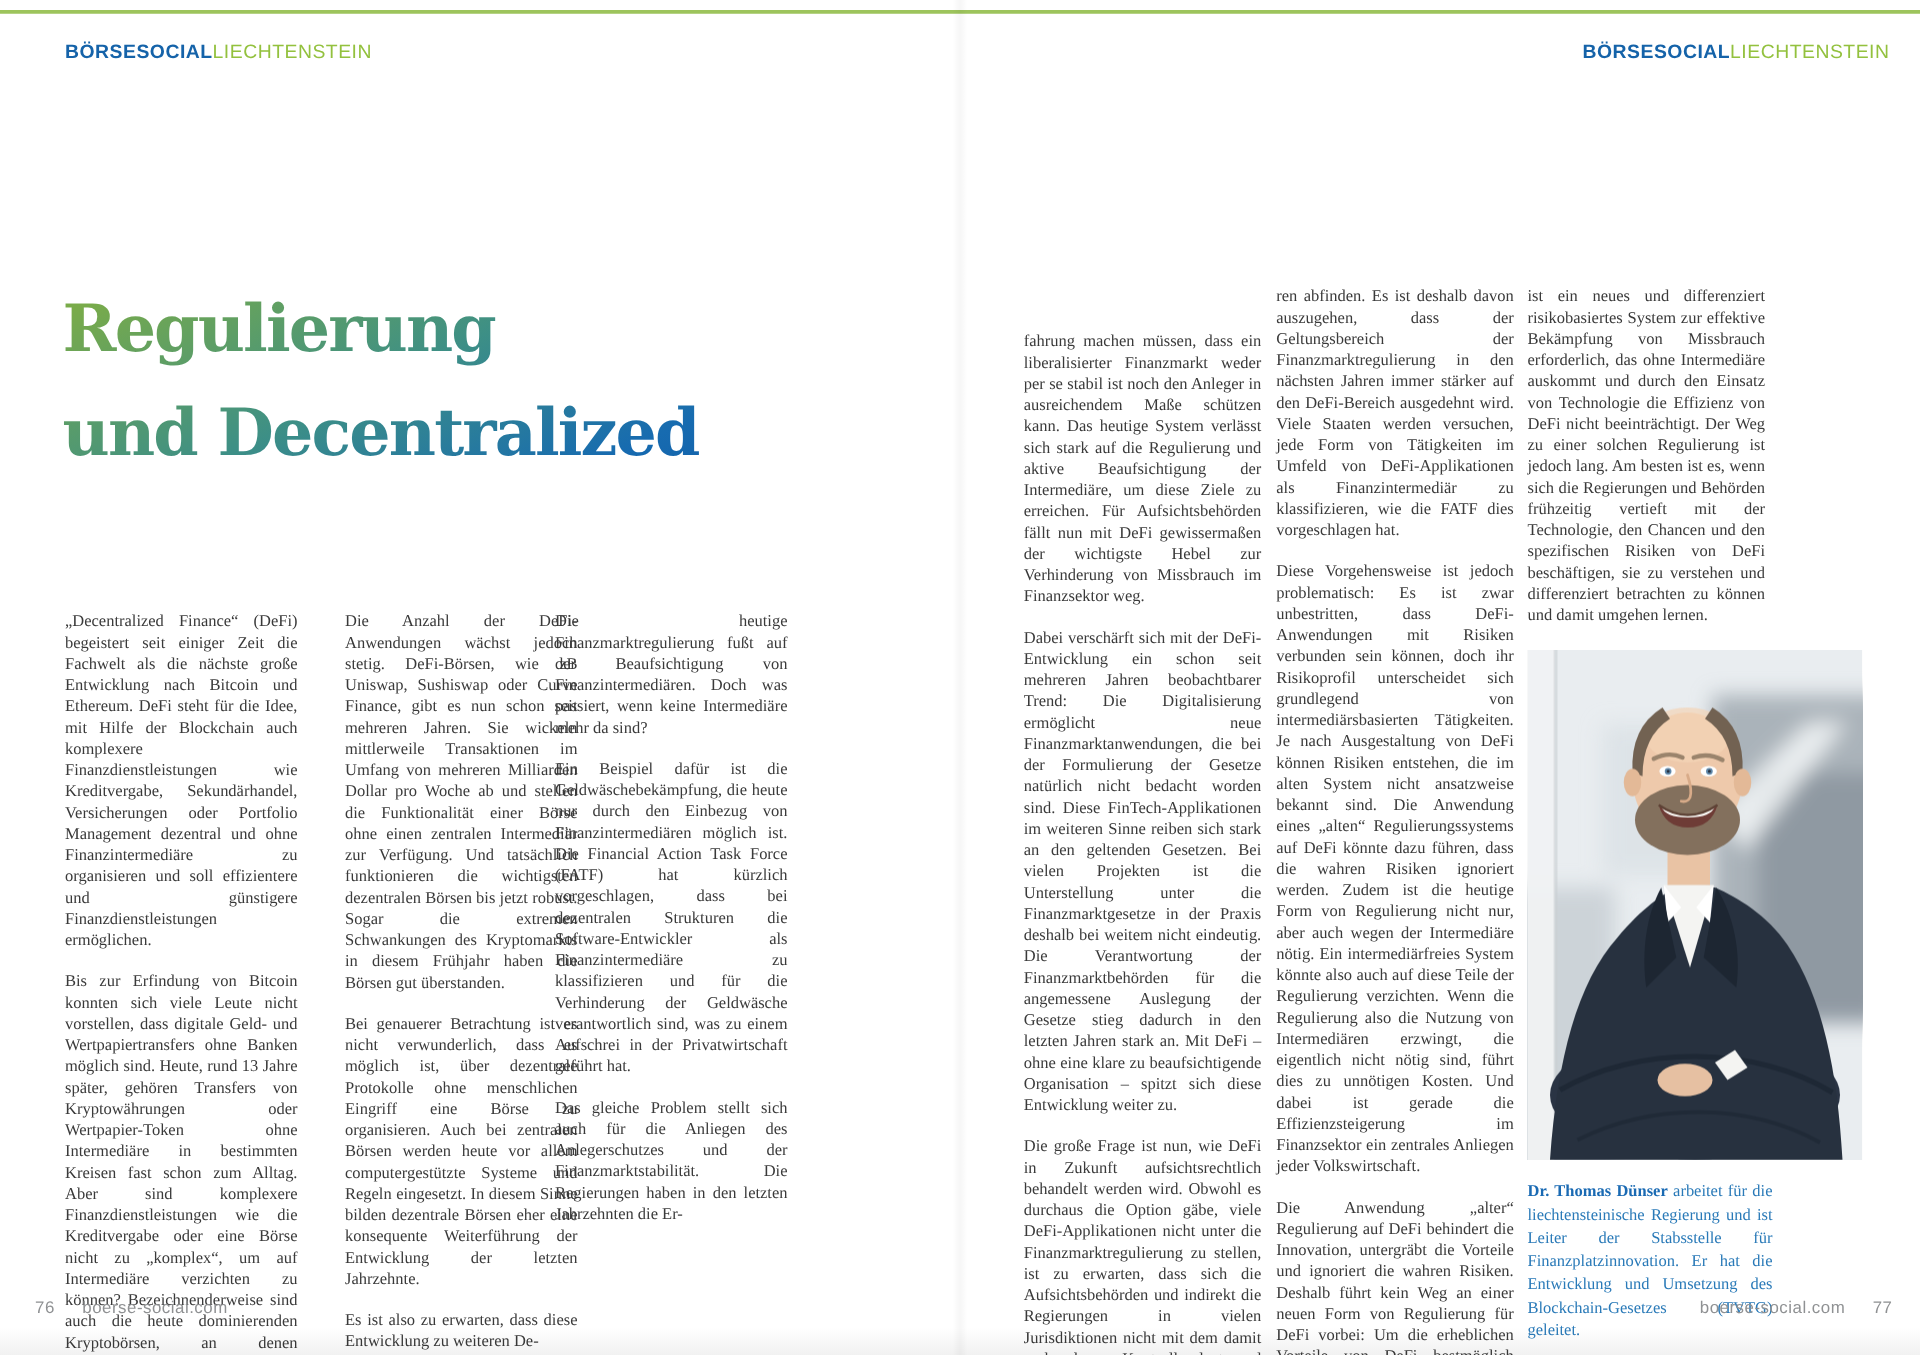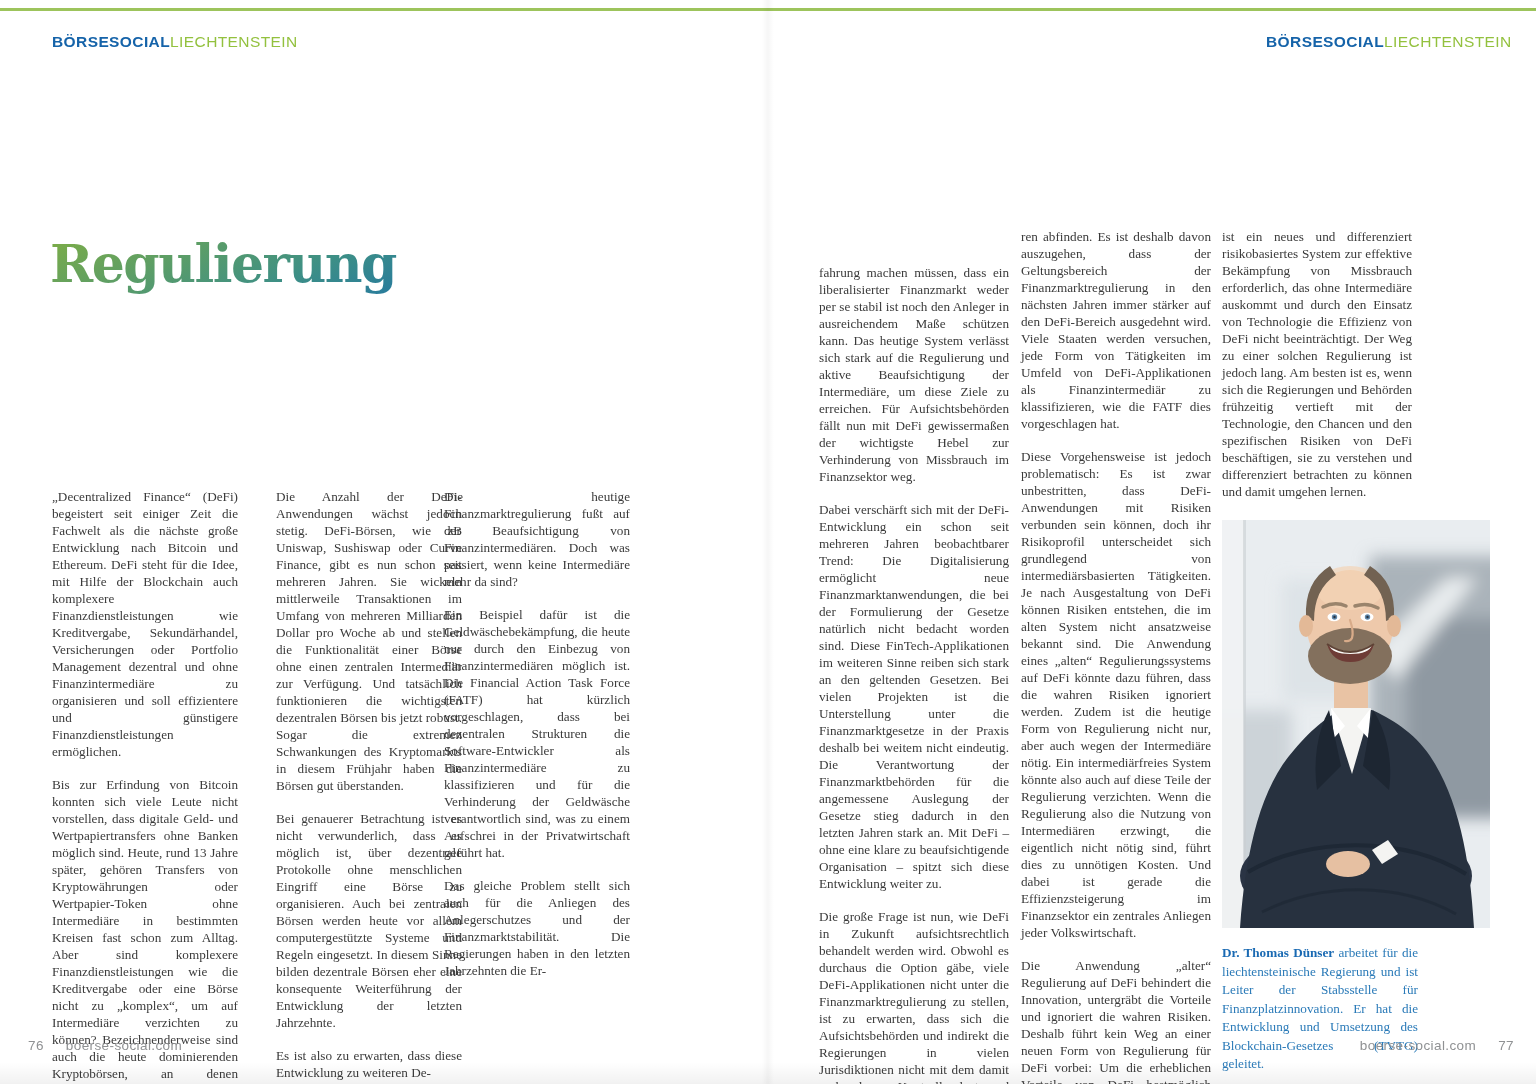--- a/index.html
+++ b/index.html
@@ -106,20 +106,21 @@
   <div class="brand brand-left">
     <span class="brand-bold">BÖRSESOCIAL</span><span class="brand-light">LIECHTENSTEIN</span>
   </div>
 
   <div class="brand brand-right">
     <span class="brand-bold">BÖRSESOCIAL</span><span class="brand-light">LIECHTENSTEIN</span>
   </div>
 
   <h1 class="headline">
     <span>Regulierung</span>
+    <span>und Decentralized</span>
   </h1>
 
   <div class="bodycol lcol1">
     <p>„Decentralized Finance“ (DeFi) begeistert seit einiger Zeit die Fachwelt als die nächste große Entwicklung nach Bitcoin und Ethereum. DeFi steht für die Idee, mit Hilfe der Blockchain auch komplexere Finanzdienstleistungen wie Kreditvergabe, Sekundärhandel, Versicherungen oder Portfolio Management dezentral und ohne Finanzintermediäre zu organisieren und soll effizientere und günstigere Finanzdienstleistungen ermöglichen.</p>
     <p>Bis zur Erfindung von Bitcoin konnten sich viele Leute nicht vorstellen, dass digitale Geld- und Wertpapiertransfers ohne Banken möglich sind. Heute, rund 13 Jahre später, gehören Transfers von Kryptowährungen oder Wertpapier-Token ohne Intermediäre in bestimmten Kreisen fast schon zum Alltag. Aber sind komplexere Finanzdienstleistungen wie die Kreditvergabe oder eine Börse nicht zu „komplex“, um auf Intermediäre verzichten zu können? Bezeichnenderweise sind auch die heute dominierenden Kryptobörsen, an denen Kryptowährungen gehandelt werden können, vornehmlich zentrale Intermediäre.</p>
   </div>
   <div class="bodycol lcol2">
     <p>Die Anzahl der DeFi-Anwendungen wächst jedoch stetig. DeFi-Börsen, wie zB Uniswap, Sushiswap oder Curve Finance, gibt es nun schon seit mehreren Jahren. Sie wickeln mittlerweile Transaktionen im Umfang von mehreren Milliarden Dollar pro Woche ab und stellen die Funktionalität einer Börse ohne einen zentralen Intermediär zur Verfügung. Und tatsächlich funktionieren die wichtigsten dezentralen Börsen bis jetzt robust. Sogar die extremen Schwankungen des Kryptomarkts in diesem Frühjahr haben die Börsen gut überstanden.</p>
     <p>Bei genauerer Betrachtung ist es nicht verwunderlich, dass es möglich ist, über dezentrale Protokolle ohne menschlichen Eingriff eine Börse zu organisieren. Auch bei zentralen Börsen werden heute vor allem computergestützte Systeme und Regeln eingesetzt. In diesem Sinne bilden dezentrale Börsen eher eine konsequente Weiterführung der Entwicklung der letzten Jahrzehnte.</p>
     <p>Es ist also zu erwarten, dass diese Entwicklung zu weiteren De-</p>

